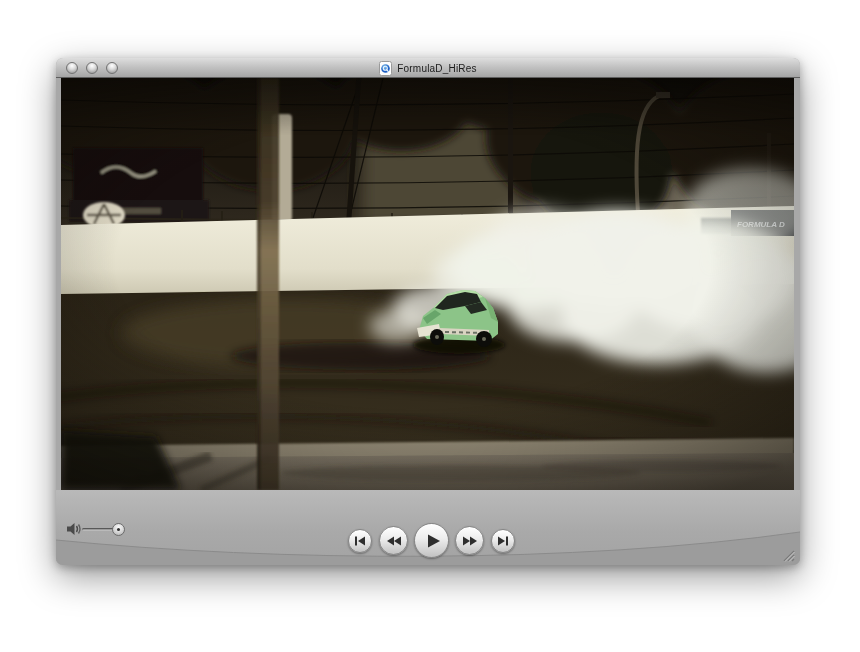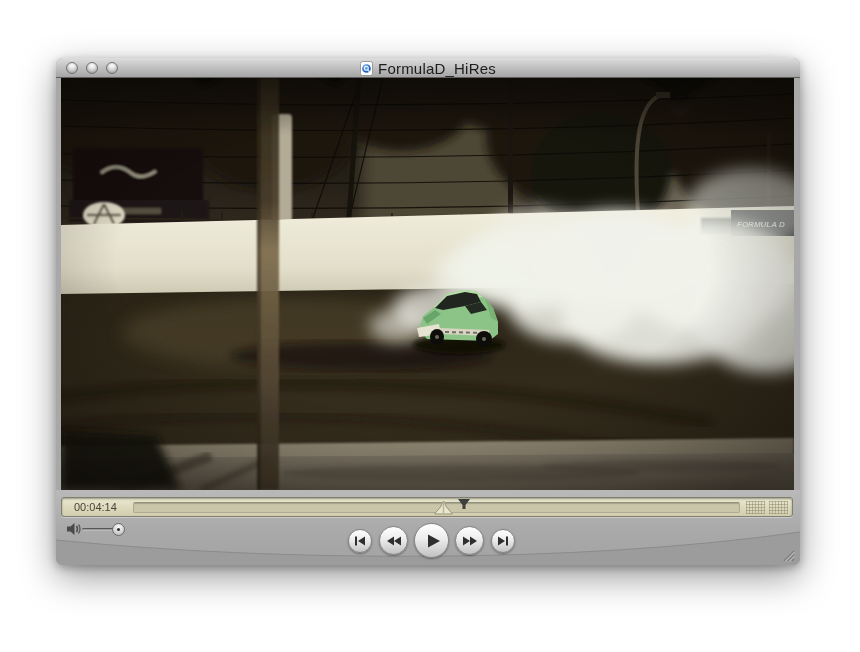--- a/index.html
+++ b/index.html
@@ -9,21 +9,21 @@
           box-shadow:0 12px 36px rgba(0,0,0,.40),0 3px 10px rgba(0,0,0,.28);background:#a8a8a8;}
   
   .titlebar{position:absolute;left:0;top:0;width:744px;height:20px;border-radius:7px 7px 0 0;
             background:linear-gradient(180deg,#dedede 0%,#c3c3c3 45%,#a5a5a5 100%);
             border-bottom:1px solid #5e5e5e;box-sizing:border-box;}
   .lights{position:absolute;left:10px;top:4px;display:flex;gap:8px;}
   .light{width:12px;height:12px;border-radius:50%;border:1px solid #737373;box-sizing:border-box;
          background:radial-gradient(circle at 50% 28%,#ffffff 0%,#dcdcdc 40%,#909090 95%);}
   .title-wrap{position:absolute;left:0;right:0;top:0;height:20px;display:flex;align-items:center;
               justify-content:center;gap:5px;}
-  .title-text{font-size:15px;font-weight:500;color:#1d1d1d;letter-spacing:.2px;}
+  .title-text{font-size:10px;font-weight:500;color:#1d1d1d;letter-spacing:.2px;}
   
   .video-frame{position:absolute;left:5px;top:20px;width:733px;height:412px;background:#12100a;overflow:hidden;}
   .scene{position:absolute;left:0;top:0;}
   .vignette{position:absolute;inset:0;pointer-events:none;
             background:radial-gradient(ellipse 78% 68% at 48% 45%,rgba(0,0,0,0) 52%,rgba(10,7,3,.55) 98%),
                        linear-gradient(rgba(0,0,0,.40),rgba(0,0,0,0) 14%);}
   
   .controller{position:absolute;left:0;top:432px;width:744px;height:75px;border-radius:0 0 7px 7px;
               background:linear-gradient(180deg,#b9b9b9 0%,#a9a9a9 55%,#a3a3a3 100%);overflow:hidden;}
   .swoosh{position:absolute;left:0;top:0;}
@@ -249,35 +249,20 @@
     </svg>
     <div class="vignette"></div>
   </div>
 
   <div class="controller">
     <svg class="swoosh" width="744" height="75">
       <path d="M0,50 C220,72 520,74 744,42 L744,75 L0,75 Z" fill="#9c9c9c"></path>
       <path d="M0,50 C220,72 520,74 744,42" fill="none" stroke="#8b8b8b" stroke-width="1"></path>
     </svg>
 
-    <div class="lcd">
-      <span class="timecode">00:04:14</span>
-      <div class="groove"></div>
-      <svg class="playhead" id="playhead" width="19" height="15" style="left: 372.284px;">
-        <path d="M9.5,1 L12.5,7 L18.5,14 L0.5,14 L6.5,7 Z" fill="#e9e6d0" stroke="#97947a" stroke-width="1"></path>
-        <line x1="9.5" y1="2" x2="9.5" y2="13" stroke="#b9b69c" stroke-width="1.5"></line>
-      </svg>
-      <svg class="pos-marker" id="posMarker" width="14" height="12" style="left: 394.815px;">
-        <path d="M1,1 L13,1 L8.5,7 L8.5,11 L5.5,11 L5.5,7 Z" fill="#3f3f3f"></path>
-      </svg>
-      <div class="grip-texture">
-          <div></div>
-          <div></div>
-        </div>
-    </div>
 
     <div class="volume">
       <svg width="16" height="16" style="position:absolute;left:0;top:3px;">
         <path d="M1,5.5 L4.5,5.5 L8.5,2 L8.5,14 L4.5,10.5 L1,10.5 Z" fill="#4a4a4a"></path>
         <path d="M10.5,5 Q12.5,8 10.5,11" stroke="#4a4a4a" stroke-width="1.4" fill="none"></path>
         <path d="M12.5,3.5 Q15.5,8 12.5,12.5" stroke="#4a4a4a" stroke-width="1.4" fill="none" opacity=".8"></path>
       </svg>
       <div class="vol-track"></div>
       <div class="vol-knob" id="volKnob" style="left: 45.5px;"></div>
     </div>

